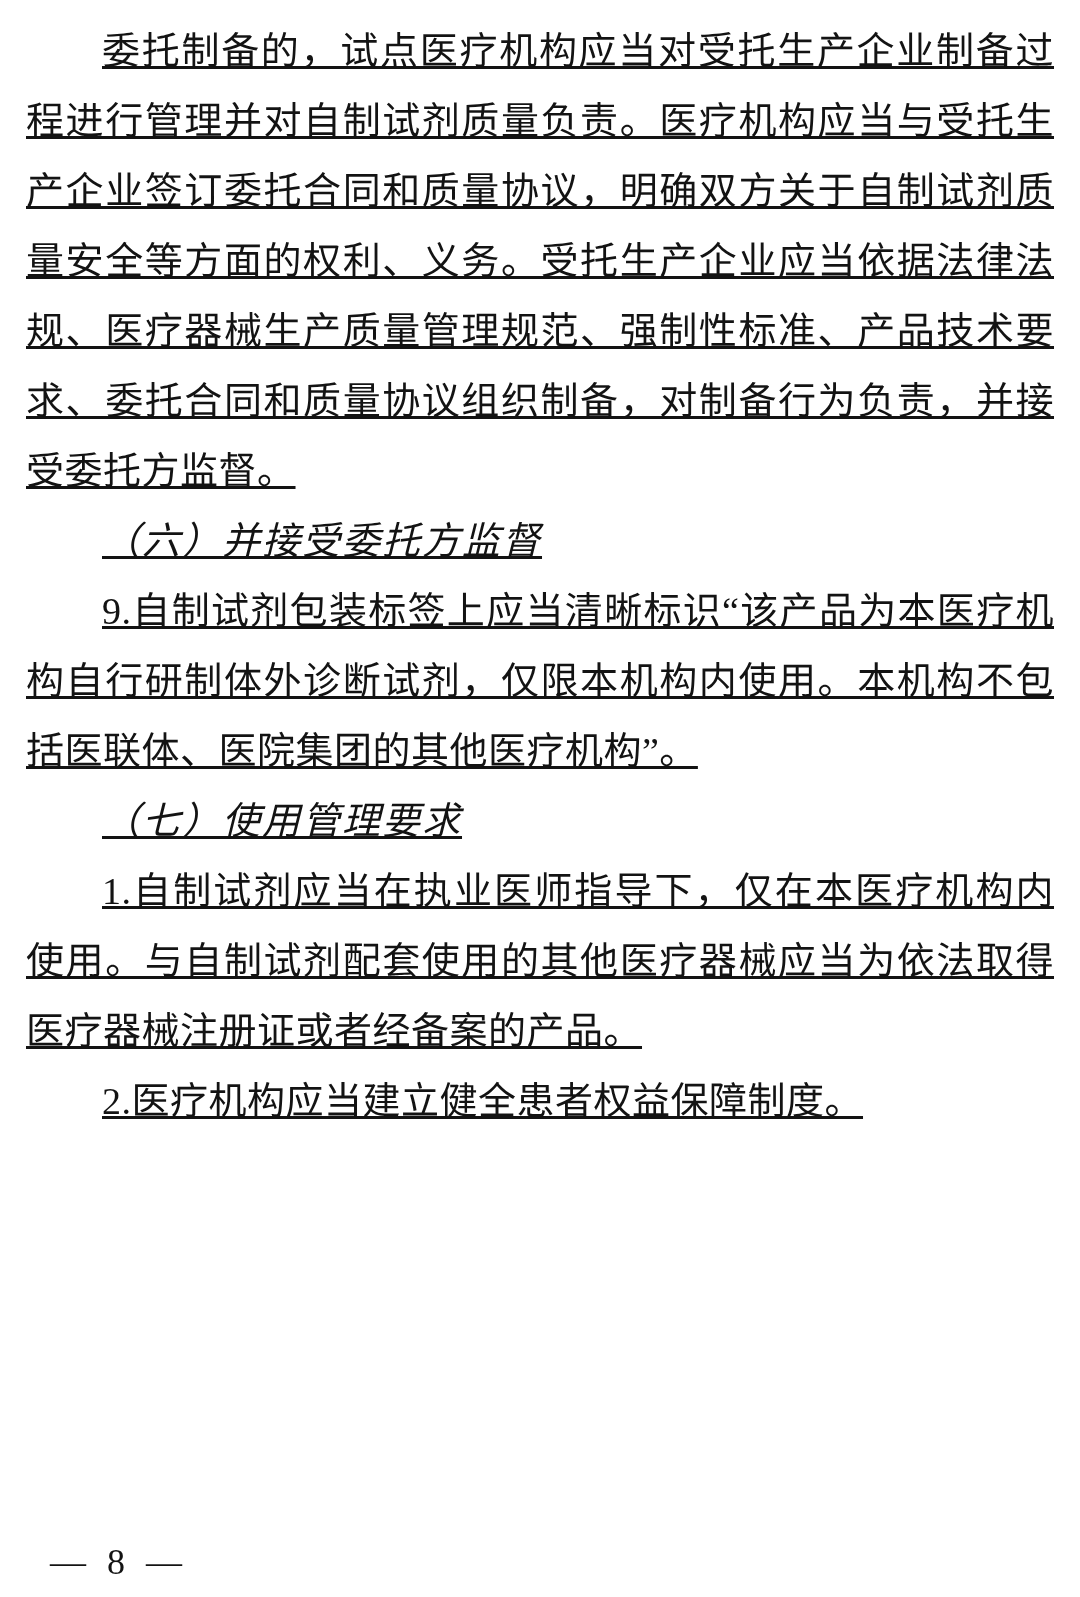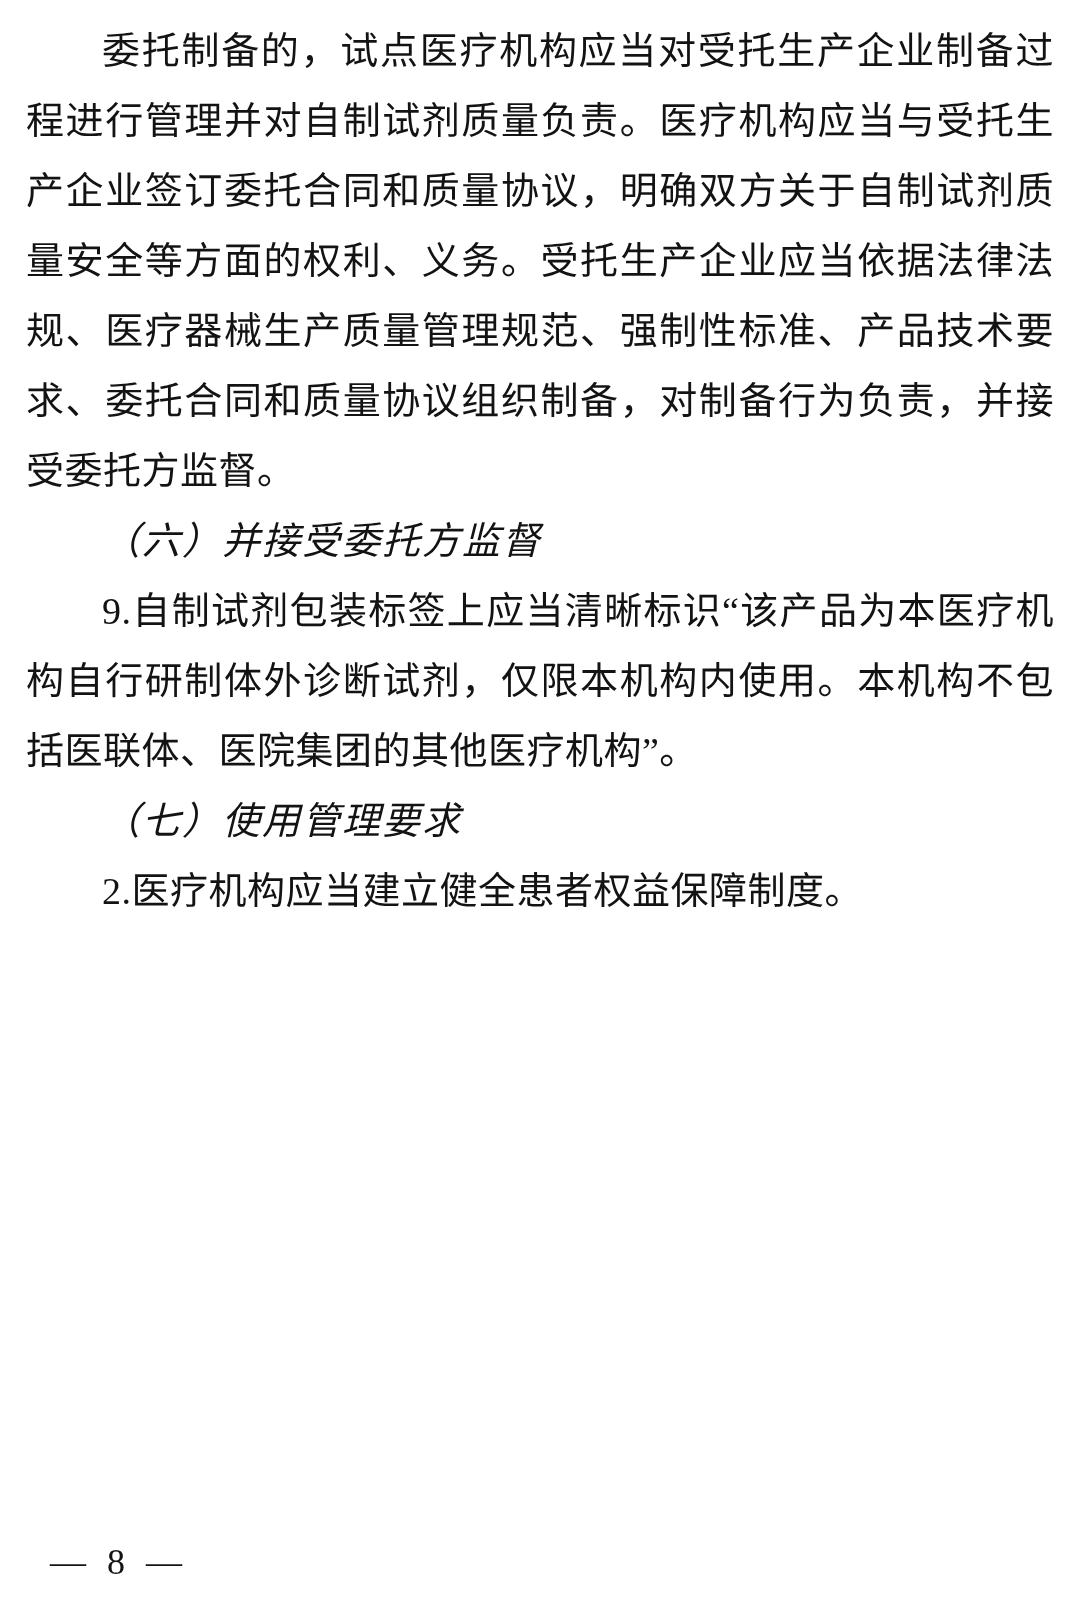--- a/index.html
+++ b/index.html
@@ -24,20 +24,21 @@
   }
   .doc-body p {
     margin: 0;
     font-size: 38px;
     line-height: 70px;
     letter-spacing: 0.5px;
     text-align: justify;
     text-justify: inter-ideograph;
     text-indent: 2em;
     word-break: break-all;
+    text-decoration: underline;
   }
   .doc-body p.heading {
     
     font-style: italic;
     letter-spacing: 2px;
   }
   .page-footer {
     position: absolute;
     left: 50px;
     bottom: 14px;
@@ -49,17 +50,18 @@
 </style>
 </head>
 <body>
 
 <div class="page">
   <div class="doc-body">
     <p class="body">委托制备的，试点医疗机构应当对受托生产企业制备过程进行管理并对自制试剂质量负责。医疗机构应当与受托生产企业签订委托合同和质量协议，明确双方关于自制试剂质量安全等方面的权利、义务。受托生产企业应当依据法律法规、医疗器械生产质量管理规范、强制性标准、产品技术要求、委托合同和质量协议组织制备，对制备行为负责，并接受委托方监督。</p>
     <p class="heading">（六）并接受委托方监督</p>
     <p class="body">9.自制试剂包装标签上应当清晰标识“该产品为本医疗机构自行研制体外诊断试剂，仅限本机构内使用。本机构不包括医联体、医院集团的其他医疗机构”。</p>
     <p class="heading">（七）使用管理要求</p>
+    <p class="body">1.自制试剂应当在执业医师指导下，仅在本医疗机构内使用。与自制试剂配套使用的其他医疗器械应当为依法取得医疗器械注册证或者经备案的产品。</p>
     <p class="body">2.医疗机构应当建立健全患者权益保障制度。</p>
   </div>
 
   <div class="page-footer">— 8 —</div>
 </div>
 
 </body></html>

